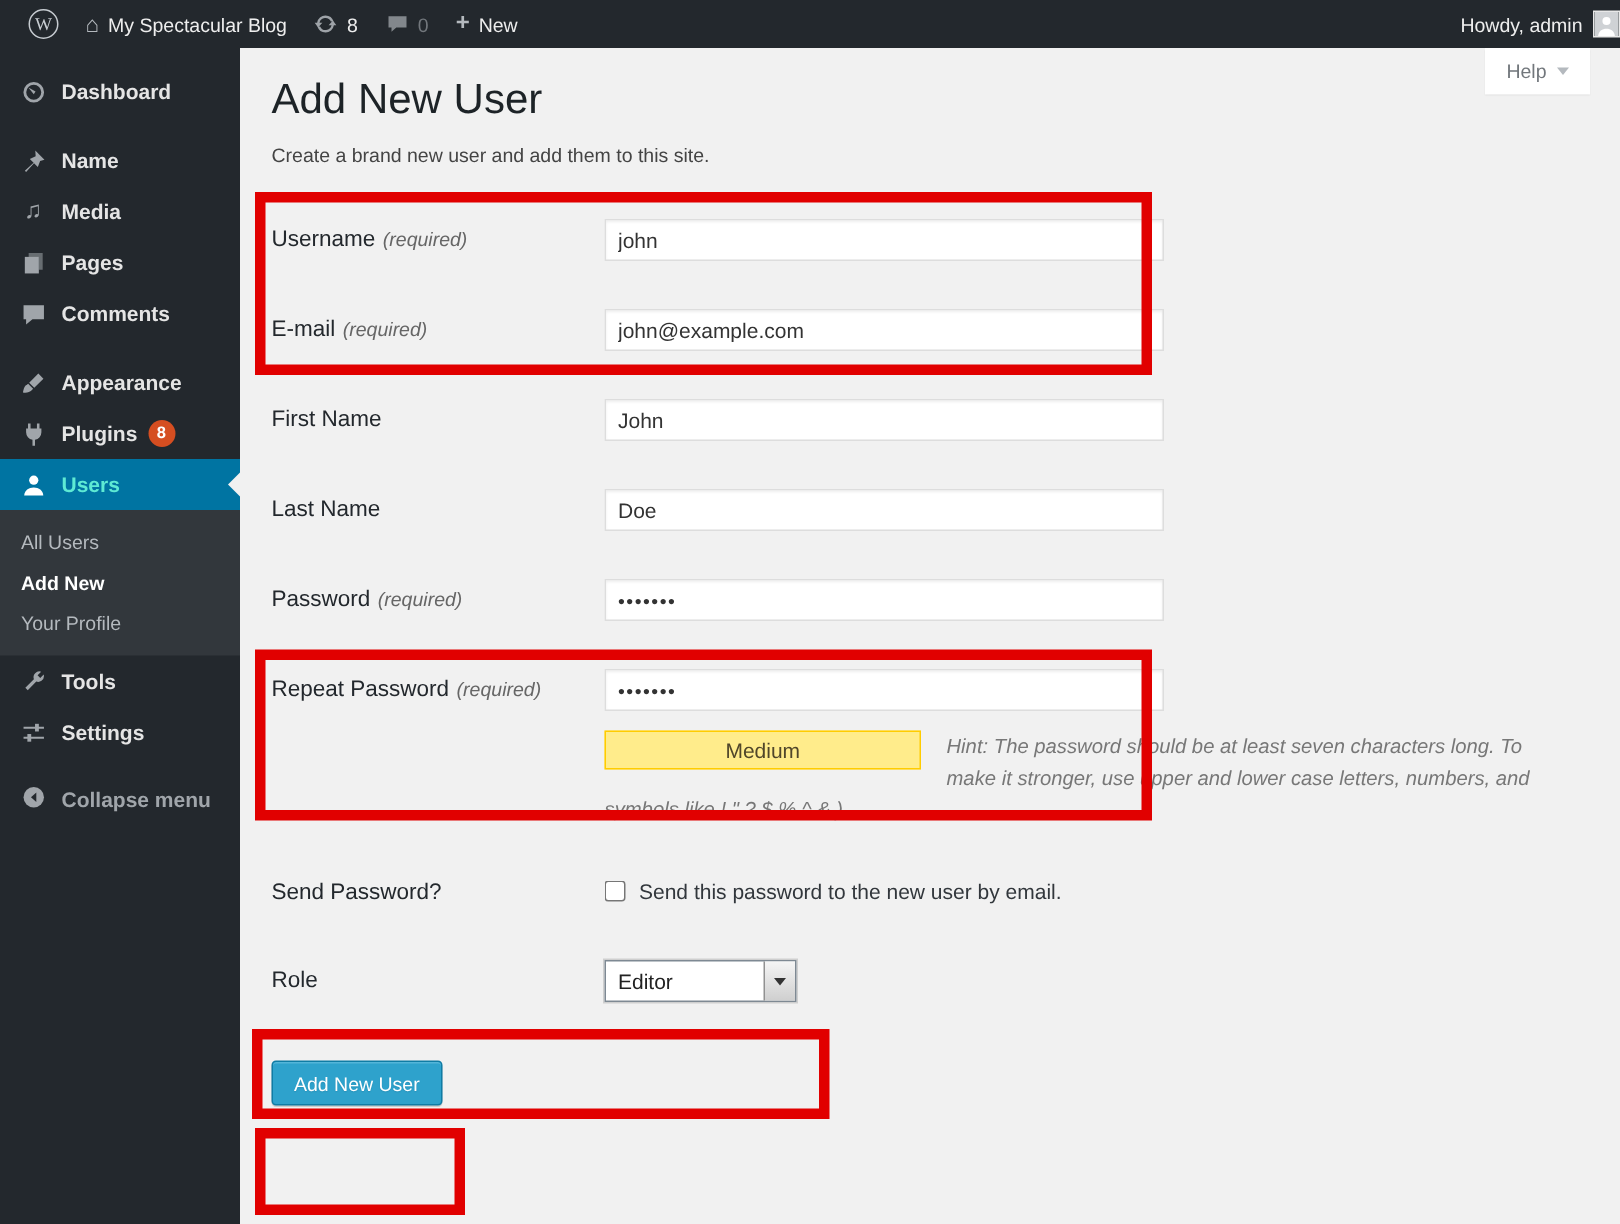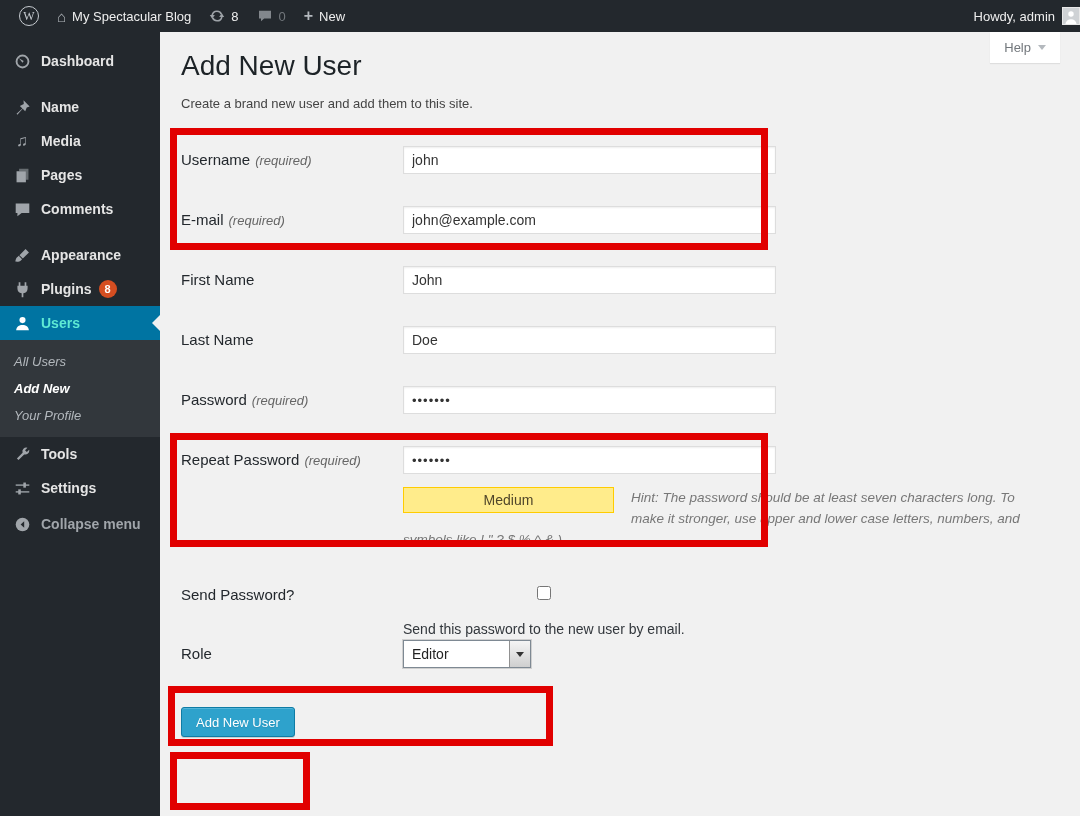--- a/index.html
+++ b/index.html
@@ -28,44 +28,44 @@
   .sidebar{position:absolute;top:32px;left:0;bottom:0;width:160px;background:var(--bar-bg);padding-top:12px;z-index:10;}
   .menu-item{height:34px;display:flex;align-items:center;padding-left:12px;color:#e5e5e5;font-size:14px;cursor:pointer;position:relative;font-weight:bold;}
   .mi-icon{width:20px;height:20px;margin-right:9px;color:#a0a5aa;display:flex;align-items:center;justify-content:center;flex:none;}
   .mi-icon svg{width:17px;height:17px;display:block;}
   .menu-sep{height:12px;}
   .menu-item.active{background:var(--accent);color:#5eead4;}
   .menu-item.active .mi-icon{color:#fff;}
   .menu-item.active::after{content:"";position:absolute;right:0;top:50%;margin-top:-8px;border:8px solid transparent;border-right-color:var(--content-bg);}
   .badge{background:var(--badge);color:#fff;border-radius:50%;width:18px;height:18px;font-size:11px;display:inline-flex;align-items:center;justify-content:center;margin-left:7px;}
   .submenu{background:var(--submenu-bg);padding:8px 0;}
-  .submenu-item{height:27px;display:flex;align-items:center;padding-left:14px;color:#b4b9be;font-size:13px;cursor:pointer;font-style:italic;}
+  .submenu-item{height:27px;display:flex;align-items:center;padding-left:14px;color:#b4b9be;font-size:13px;cursor:pointer;}
   .submenu-item.current{color:#fff;font-weight:bold;}
-  .collapse-item{margin-top:2px;color:#a0a5aa;}
+  .collapse-item{margin-top:2px;color:#a0a5aa;align-items:flex-end;}
 
   
   .content{position:absolute;top:32px;left:160px;right:0;bottom:0;padding:16px 20px 0 21px;background:var(--content-bg);}
   .help-tab{position:absolute;top:0;right:20px;background:#fff;color:#72777c;font-size:13px;padding:8px 14px;display:flex;align-items:center;gap:7px;box-shadow:0 1px 1px rgba(0,0,0,.08);cursor:pointer;}
   .caret-down{width:0;height:0;border-left:4px solid transparent;border-right:4px solid transparent;border-top:5px solid #b4b9be;display:inline-block;}
   h1.page-title{margin:0 0 12px;font-size:28px;font-weight:400;line-height:1.25;color:#1d2327;}
   .intro{font-size:13px;color:#444;margin:0;line-height:18px;}
 
   form{margin-top:33px;}
   .form-row{display:flex;align-items:flex-start;}
   .mb{margin-bottom:32px;}
   .row-label{flex:0 0 222px;font-size:15px;color:#23282d;padding-top:5px;line-height:18px;}
   .req{font-size:13px;font-style:italic;color:#666;margin-left:5px;}
   .text-input{width:373px;height:28px;border:1px solid #ddd;background:#fff;padding:2px 8px;font-size:14px;color:#333;font-family:"Liberation Sans","DejaVu Sans",sans-serif;box-shadow:inset 0 1px 2px rgba(0,0,0,.07);outline:none;}
   .pw{letter-spacing:1px;font-size:13px;}
 
   .strength-row{margin:13px 0 34px 222px;width:632px;font-style:italic;color:#777;font-size:13.5px;line-height:21px;}
   .strength-meter{float:left;width:211px;height:26px;line-height:24px;border:1px solid var(--strength-border);background:var(--strength-bg);text-align:center;font-style:normal;font-size:14px;color:#50462a;margin-right:17px;}
 
   .send-row{clear:both;height:22px;margin-bottom:34px;}
-  .checkbox-wrap{display:flex;align-items:center;gap:21px;padding-top:2px;flex-direction:column;}
+  .checkbox-wrap{display:flex;align-items:center;gap:9px;padding-top:2px;}
   .checkbox-wrap input{width:14px;height:14px;margin:0;}
   .checkbox-label{font-size:14px;color:#32373c;}
 
   .role-row{margin-bottom:39px;}
   .role-select{width:128px;height:28px;border:1px solid #7e8993;background:#fff;display:flex;align-items:center;cursor:pointer;box-shadow:0 0 0 1px #cfcfcf;}
   .role-text{flex:1;font-size:14px;color:#222;padding-left:8px;}
   .select-btn{width:21px;height:26px;background:linear-gradient(#f5f5f5,#cfcfcf);border-left:1px solid #919191;display:flex;align-items:center;justify-content:center;}
   .select-btn .tri{width:0;height:0;border-left:4px solid transparent;border-right:4px solid transparent;border-top:5px solid #333;}
 
   .button-primary{background:var(--button);border:1px solid var(--button-border);color:#fff;font-size:13px;height:30px;padding:0 14px;border-radius:3px;cursor:pointer;box-shadow:inset 0 1px 0 rgba(120,200,230,.5),0 1px 0 rgba(0,0,0,.15);text-shadow:0 1px 1px rgba(0,0,0,.1);font-family:"Liberation Sans","DejaVu Sans",sans-serif;}

